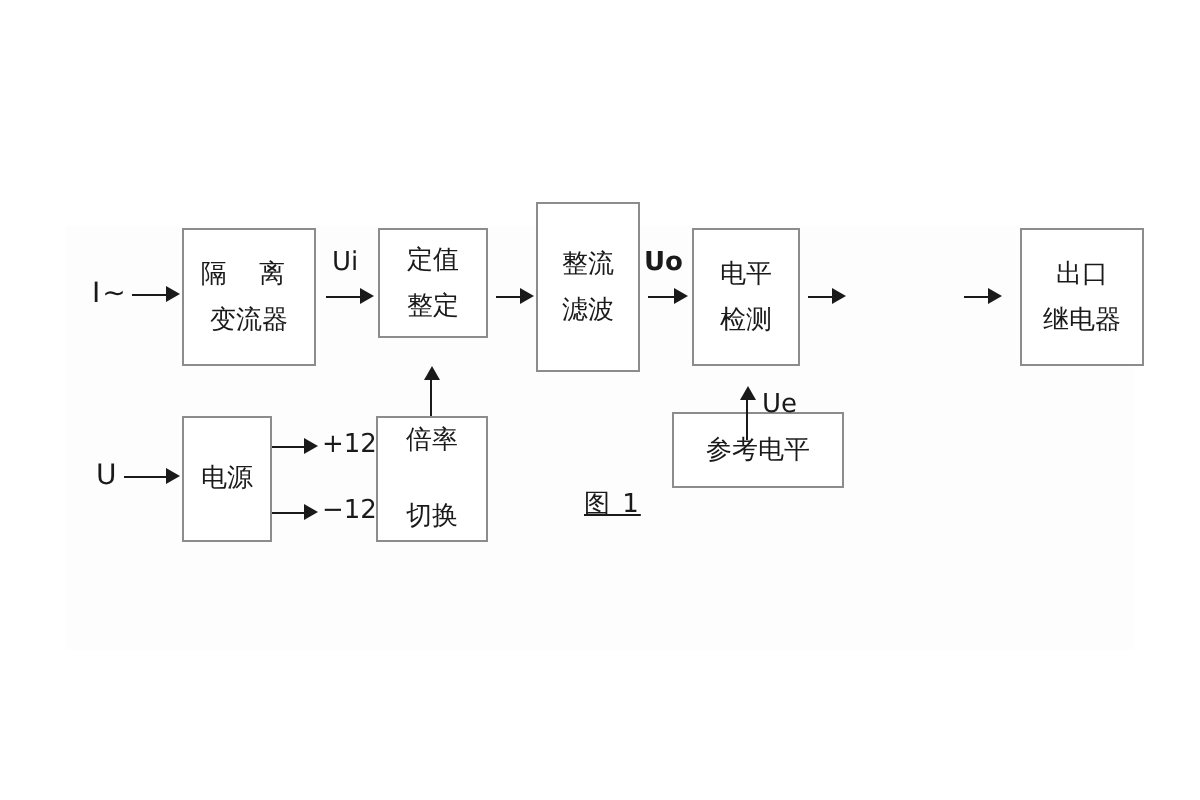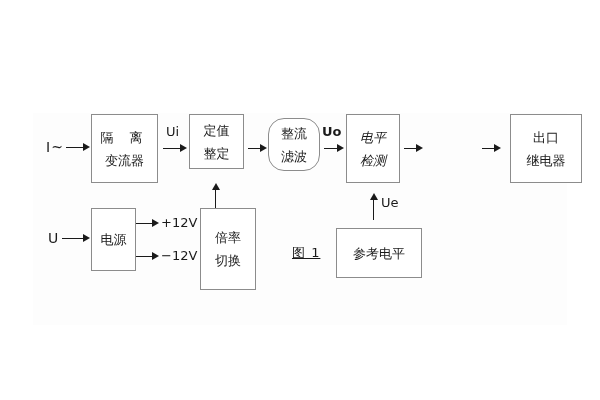--- a/index.html
+++ b/index.html
@@ -104,71 +104,71 @@
   <div class="arrow-r" style="left:180px; top:144px;"></div>
 
   <div class="box two" style="left:189px; top:114px; width:55px; height:55px;">
     <span class="line">定值</span>
     <span class="line">整定</span>
   </div>
 
   <div class="hline" style="left:248px; top:148px; width:13px;"></div>
   <div class="arrow-r" style="left:260px; top:144px;"></div>
 
-  <div class="box two" style="left:268px; top:118px; width:52px; height:53px;border-radius:16px;">
+  <div class="box two" style="left:268px; top:101px; width:52px; height:85px;">
     <span class="line">整流</span>
     <span class="line">滤波</span>
   </div>
 
   <div class="lbl sig" style="left:322px; top:125px;font-weight:bold;">Uo</div>
   <div class="hline" style="left:324px; top:148px; width:14px;"></div>
   <div class="arrow-r" style="left:337px; top:144px;"></div>
 
-  <div class="box two" style="left:346px; top:114px; width:54px; height:69px;font-style:italic;">
+  <div class="box two" style="left:346px; top:114px; width:54px; height:69px;">
     <span class="line">电平</span>
     <span class="line">检测</span>
   </div>
 
   <div class="hline" style="left:404px; top:148px; width:13px;"></div>
   <div class="arrow-r" style="left:416px; top:144px;"></div>
 
 
   <div class="hline" style="left:482px; top:148px; width:13px;"></div>
   <div class="arrow-r" style="left:494px; top:144px;"></div>
 
-  <div class="box two" style="left:510px; top:114px; width:72px; height:69px;">
+  <div class="box two" style="left:510px; top:114px; width:62px; height:69px;">
     <span class="line">出口</span>
     <span class="line">继电器</span>
   </div>
 
   <div class="lbl src" style="left:48px; top:231px;">U</div>
   <div class="hline" style="left:62px; top:238px; width:22px;"></div>
   <div class="arrow-r" style="left:83px; top:234px;"></div>
 
   <div class="box one" style="left:91px; top:208px; width:45px; height:63px;">
     <span class="line">电源</span>
   </div>
 
   <div class="hline" style="left:136px; top:223px; width:18px;"></div>
   <div class="arrow-r" style="left:152px; top:219px;"></div>
   <div class="lbl volt" style="left:161px; top:216px;">+12V</div>
 
   <div class="hline" style="left:136px; top:256px; width:18px;"></div>
   <div class="arrow-r" style="left:152px; top:252px;"></div>
   <div class="lbl volt" style="left:161px; top:249px;">−12V</div>
 
-  <div class="box two" style="left:200px; top:208px; width:56px; height:82px;">
+  <div class="box two" style="left:188px; top:208px; width:56px; height:63px;justify-content:space-between;">
     <span class="line">倍率</span>
     <span class="line">切换</span>
   </div>
 
   <div class="vline" style="left:215px; top:190px; height:18px;"></div>
   <div class="arrow-u" style="left:212px; top:183px;"></div>
 
-  <div class="box one" style="left:336px; top:228px; width:86px; height:50px;">
+  <div class="box one" style="left:336px; top:206px; width:86px; height:38px;">
     <span class="line">参考电平</span>
   </div>
 
   <div class="vline" style="left:373px; top:200px; height:20px;"></div>
   <div class="arrow-u" style="left:370px; top:193px;"></div>
   <div class="lbl sig" style="left:381px; top:196px;">Ue</div>
 
   <div class="lbl cap" style="left:292px; top:246px;">图 1</div>
 
 </div>

